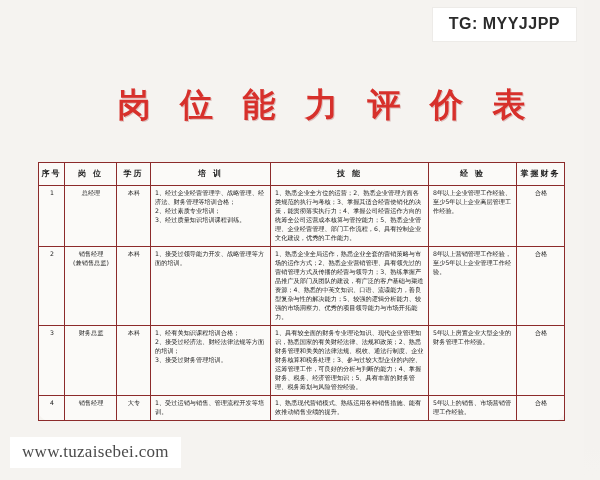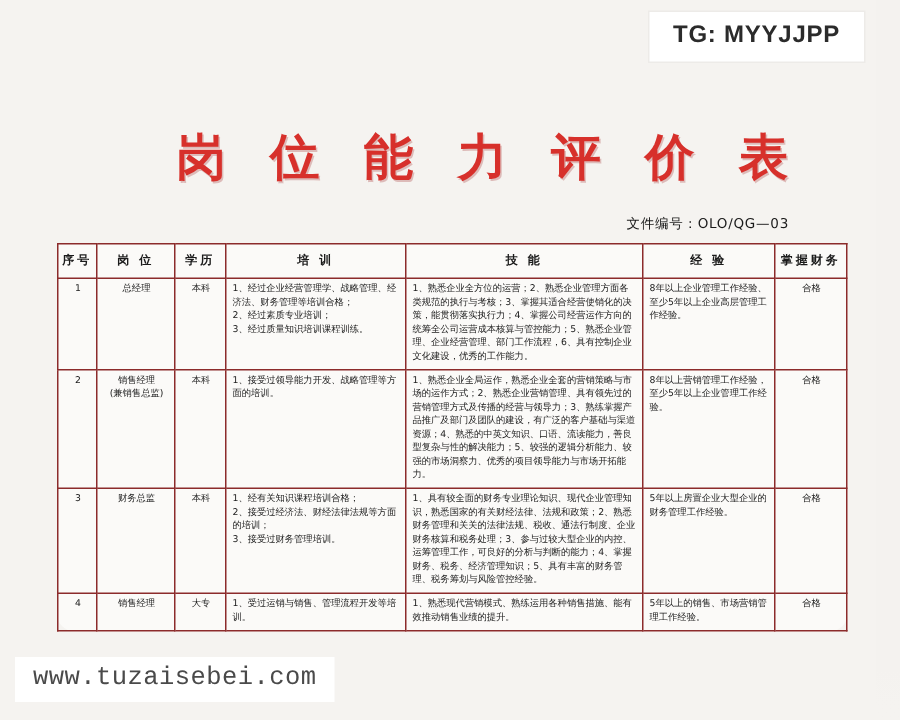--- a/index.html
+++ b/index.html
@@ -37,21 +37,21 @@
   }
   
   .url-watermark {
     position: absolute;
     left: 10px;
     bottom: 12px;
     background: #ffffff;
     color: #4a4a4a;
     font-size: 17px;
     padding: 5px 12px 6px 12px;
-    font-family: Liberation Mono, monospace;
+    font-family: Liberation Serif, serif;
     letter-spacing: 0.3px;
   }
   
   .doc-title {
     position: absolute;
     left: 0;
     top: 83px;
     width: 600px;
     text-align: center;
     color: #d7302b;
@@ -145,21 +145,20 @@
 </style>
 </head>
 <body>
 
 <div class="page">
 
   <div class="tg-badge">TG: MYYJJPP</div>
 
   <div class="doc-title">岗 位 能 力 评 价 表</div>
 
-  <div class="doc-number">文件编号：OLO/QG—03</div>
 
   <div class="tbl-wrap">
     <table class="cap">
       <colgroup>
         <col class="col-idx">
           <col class="col-post">
           <col class="col-edu">
           <col class="col-train">
           <col class="col-skill">
           <col class="col-exp">

